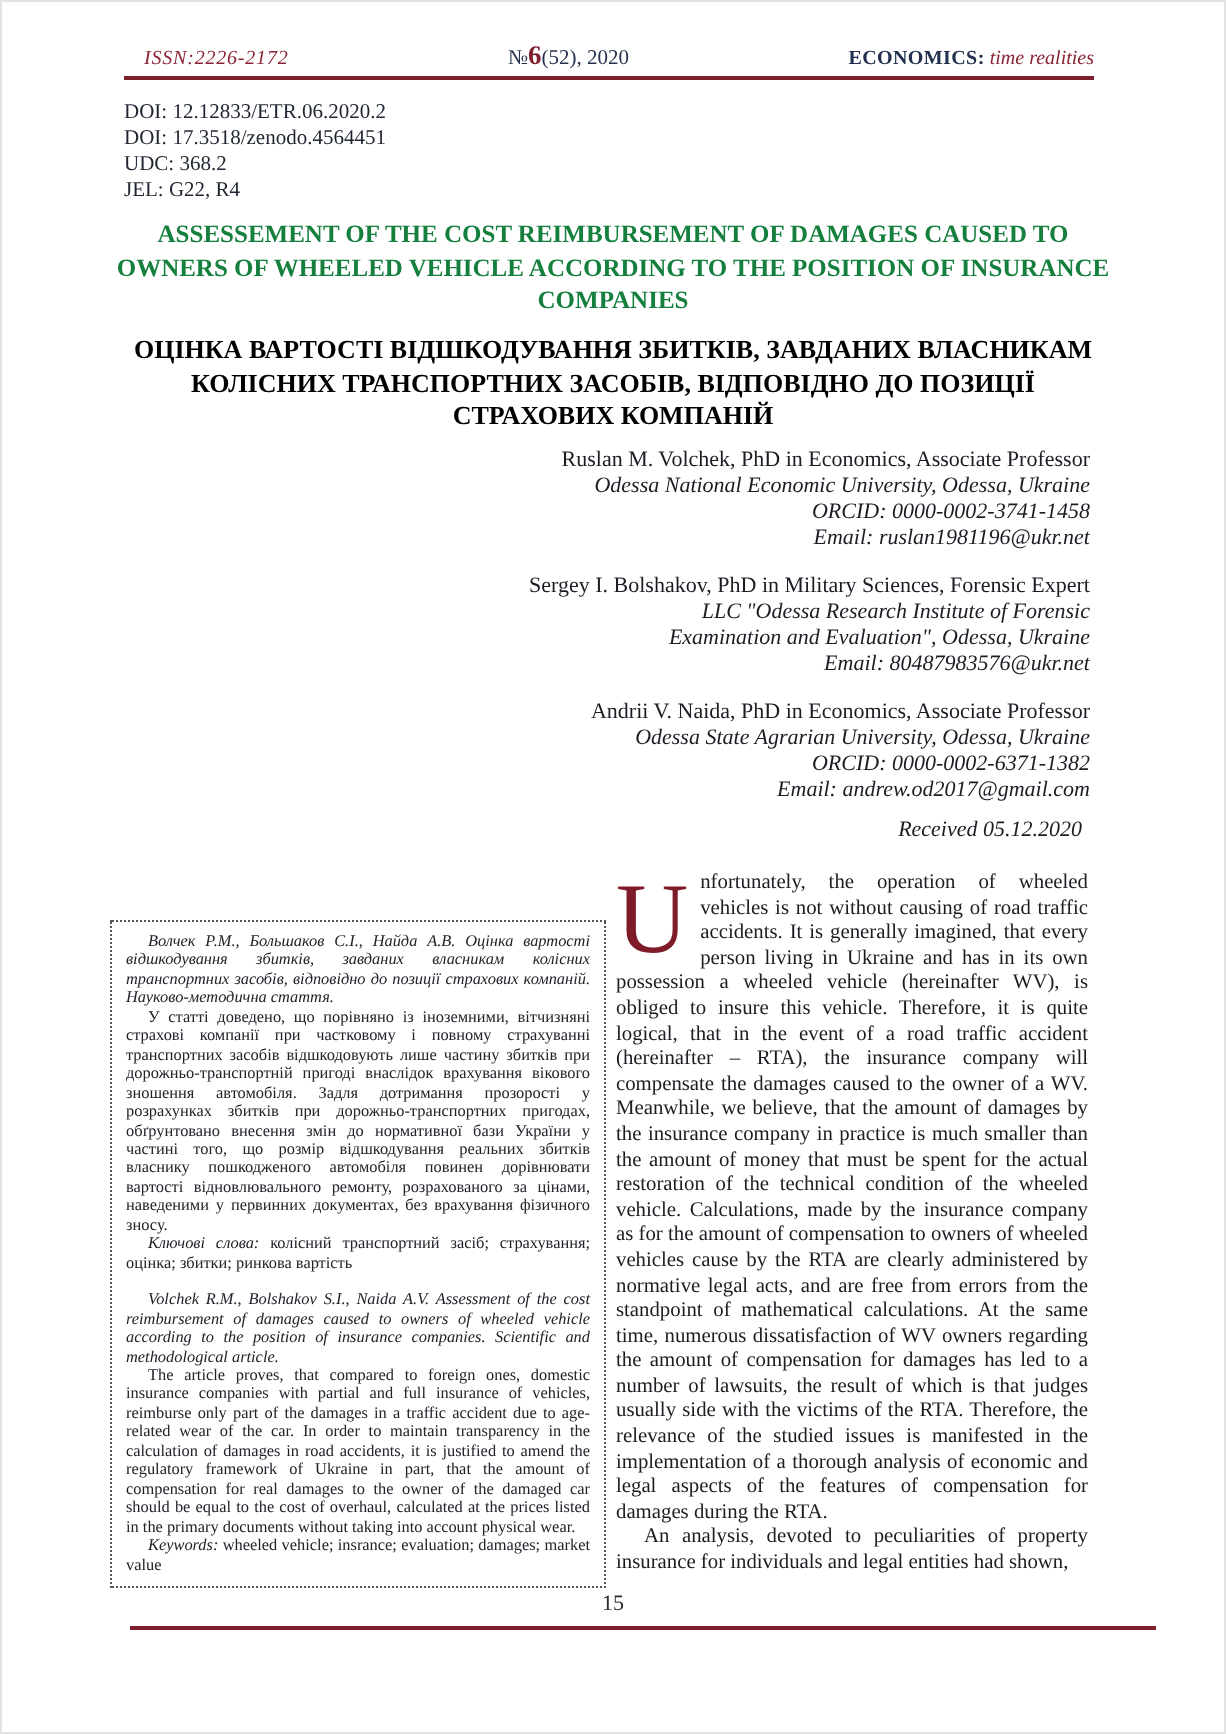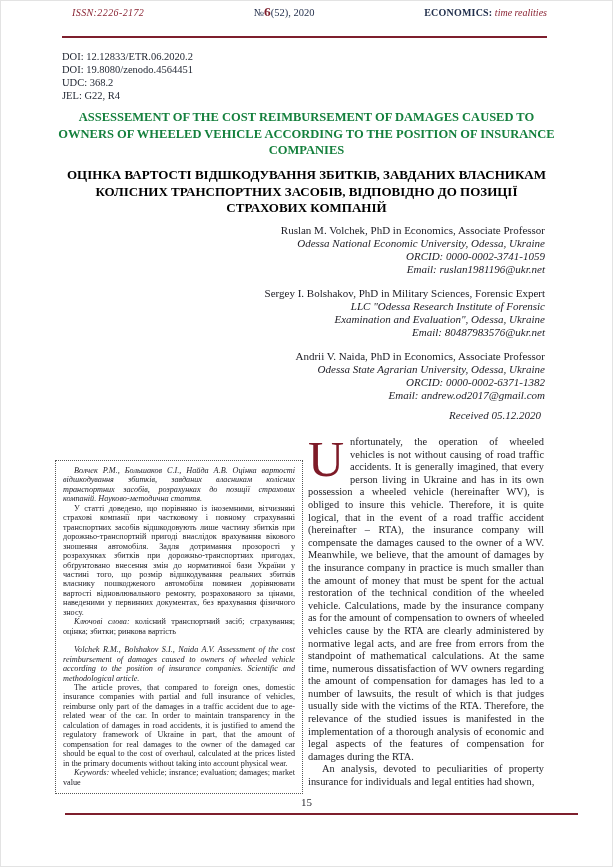--- a/index.html
+++ b/index.html
@@ -3,23 +3,23 @@
 <meta charset="utf-8">
 <style>
   html,body{margin:0;padding:0;background:#fff;}
   .page{
     position:relative;width:613px;height:867px;background:#ffffff;overflow:hidden;
     font-family:"Liberation Serif","DejaVu Serif",serif;color:#1d1d22;
     box-shadow:inset 0 0 0 1px #e3e3e3;
   }
   
   .masthead{
-    position:absolute;left:62px;right:66px;top:4px;
+    position:absolute;left:62px;right:66px;top:20px;
     display:flex;justify-content:space-between;align-items:baseline;
-    border-bottom:2px solid #7e1f2d;padding-bottom:16px;
+    border-bottom:2px solid #7e1f2d;padding-bottom:2px;
   }
   .issn{font-style:italic;font-size:10px;color:#8a2433;letter-spacing:.4px;margin-left:10px;}
   .issue{font-size:10.5px;color:#26324e;}
   .issue .num{font-weight:bold;font-size:13.5px;color:#7e1f2d;}
   .journal{font-size:10px;color:#22304d;}
   .journal .jname{font-weight:bold;letter-spacing:.2px;}
   .journal .jtag{font-style:italic;color:#8a2433;}
   
   .meta{position:absolute;left:62px;top:50px;font-size:10.5px;line-height:13px;color:#1e2430;}
   
@@ -67,53 +67,53 @@
 <div class="page">
 
   <header class="masthead">
     <span class="issn">ISSN:2226-2172</span>
     <span class="issue"><span>№</span><span class="num">6</span><span>(52), 2020</span></span>
     <span class="journal"><span class="jname">ECONOMICS:</span> <span class="jtag">time realities</span></span>
   </header>
 
   <div class="meta">
     <div>DOI: 12.12833/ETR.06.2020.2</div>
-    <div>DOI: 19.8080/zenodo.4564451</div>
+    <div>DOI: 17.3518/zenodo.4564451</div>
     <div>UDC: 368.2</div>
     <div>JEL: G22, R4</div>
   </div>
 
   <h1 class="title-en">ASSESSEMENT OF THE COST REIMBURSEMENT OF DAMAGES CAUSED TO OWNERS OF WHEELED VEHICLE ACCORDING TO THE POSITION OF INSURANCE COMPANIES</h1>
   <h2 class="title-uk">ОЦІНКА ВАРТОСТІ ВІДШКОДУВАННЯ ЗБИТКІВ, ЗАВДАНИХ ВЛАСНИКАМ КОЛІСНИХ ТРАНСПОРТНИХ ЗАСОБІВ, ВІДПОВІДНО ДО ПОЗИЦІЇ СТРАХОВИХ КОМПАНІЙ</h2>
 
   <div class="authors">
     <div class="author">
       <div class="a-name">Ruslan M. Volchek, PhD in Economics, Associate Professor</div>
       <div class="a-line">Odessa National Economic University, Odessa, Ukraine</div>
-      <div class="a-line">ORCID: 0000-0002-3741-1059</div>
+      <div class="a-line">ORCID: 0000-0002-3741-1458</div>
       <div class="a-line">Email: ruslan1981196@ukr.net</div>
     </div>
     <div class="author">
       <div class="a-name">Sergey I. Bolshakov, PhD in Military Sciences, Forensic Expert</div>
       <div class="a-line">LLC "Odessa Research Institute of Forensic</div>
       <div class="a-line">Examination and Evaluation", Odessa, Ukraine</div>
       <div class="a-line">Email: 80487983576@ukr.net</div>
     </div>
     <div class="author">
       <div class="a-name">Andrii V. Naida, PhD in Economics, Associate Professor</div>
       <div class="a-line">Odessa State Agrarian University, Odessa, Ukraine</div>
       <div class="a-line">ORCID: 0000-0002-6371-1382</div>
       <div class="a-line">Email: andrew.od2017@gmail.com</div>
     </div>
   </div>
 
   <div class="received">Received 05.12.2020</div>
 
   <aside class="abstract-box">
-    <p class="it ind">Волчек Р.М., Большаков С.І., Найда А.В. Оцінка вартості відшкодування збитків, завданих власникам колісних транспортних засобів, розрахунках до позиції страхових компаній. Науково-методична стаття.</p>
+    <p class="it ind">Волчек Р.М., Большаков С.І., Найда А.В. Оцінка вартості відшкодування збитків, завданих власникам колісних транспортних засобів, відповідно до позиції страхових компаній. Науково-методична стаття.</p>
     <p class="ind">У статті доведено, що порівняно із іноземними, вітчизняні страхові компанії при частковому і повному страхуванні транспортних засобів відшкодовують лише частину збитків при дорожньо-транспортній пригоді внаслідок врахування вікового зношення автомобіля. Задля дотримання прозорості у розрахунках збитків при дорожньо-транспортних пригодах, обґрунтовано внесення змін до нормативної бази України у частині того, що розмір відшкодування реальних збитків власнику пошкодженого автомобіля повинен дорівнювати вартості відновлювального ремонту, розрахованого за цінами, наведеними у первинних документах, без врахування фізичного зносу.</p>
     <p class="ind"><span class="it">Ключові слова:</span> <span>колісний транспортний засіб; страхування; оцінка; збитки; ринкова вартість</span></p>
     <p class="it ind gap-top">Volchek R.M., Bolshakov S.I., Naida A.V. Assessment of the cost reimbursement of damages caused to owners of wheeled vehicle according to the position of insurance companies. Scientific and methodological article.</p>
     <p class="ind">The article proves, that compared to foreign ones, domestic insurance companies with partial and full insurance of vehicles, reimburse only part of the damages in a traffic accident due to age-related wear of the car. In order to maintain transparency in the calculation of damages in road accidents, it is justified to amend the regulatory framework of Ukraine in part, that the amount of compensation for real damages to the owner of the damaged car should be equal to the cost of overhaul, calculated at the prices listed in the primary documents without taking into account physical wear.</p>
     <p class="ind"><span class="it">Keywords:</span> <span>wheeled vehicle; insrance; evaluation; damages; market value</span></p>
   </aside>
 
   <section class="main-col">
     <p class="intro"><span class="dropcap">U</span><span>nfortunately, the operation of wheeled vehicles is not without causing of road traffic accidents. It is generally imagined, that every person living in Ukraine and has in its own possession a wheeled vehicle (hereinafter WV), is obliged to insure this vehicle. Therefore, it is quite logical, that in the event of a road traffic accident (hereinafter – RTA), the insurance company will compensate the damages caused to the owner of a WV. Meanwhile, we believe, that the amount of damages by the insurance company in practice is much smaller than the amount of money that must be spent for the actual restoration of the technical condition of the wheeled vehicle. Calculations, made by the insurance company as for the amount of compensation to owners of wheeled vehicles cause by the RTA are clearly administered by normative legal acts, and are free from errors from the standpoint of mathematical calculations. At the same time, numerous dissatisfaction of WV owners regarding the amount of compensation for damages has led to a number of lawsuits, the result of which is that judges usually side with the victims of the RTA. Therefore, the relevance of the studied issues is manifested in the implementation of a thorough analysis of economic and legal aspects of the features of compensation for damages during the RTA.</span></p>
     <p class="p-ind">An analysis, devoted to peculiarities of property insurance for individuals and legal entities had shown,</p>

